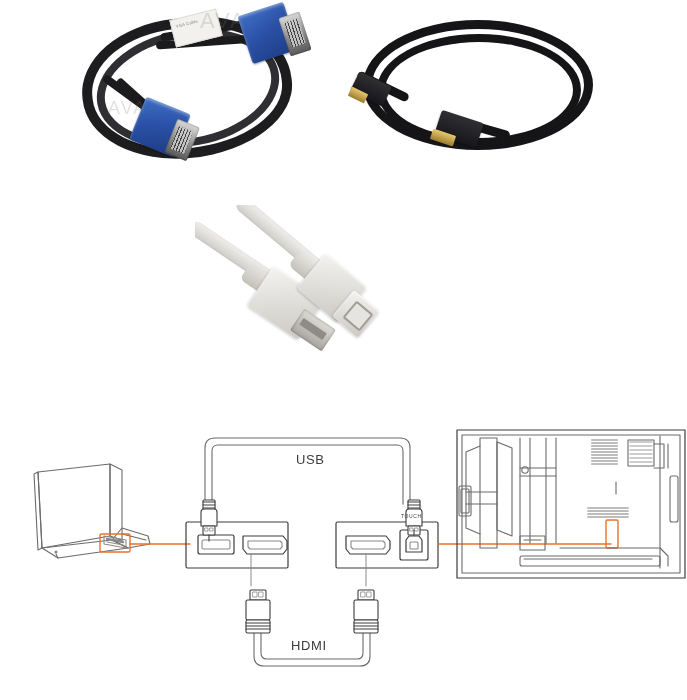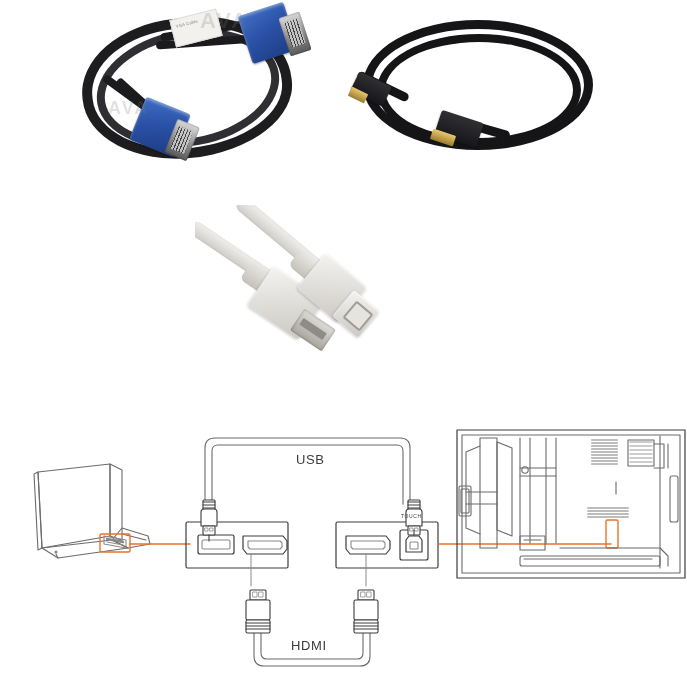--- a/index.html
+++ b/index.html
@@ -21,21 +21,21 @@
   .vga-shell{background:linear-gradient(160deg,#3f6fc4 0%,#2b52a8 45%,#1d3c83 100%);
     box-shadow:inset 0 2px 3px rgba(255,255,255,.35), 0 1px 2px rgba(0,0,0,.35);}
   .vga-metal{background:linear-gradient(180deg,#d8d8d8,#8d8d8d 55%,#5a5a5a);
     border-radius:2px;box-shadow:inset 0 0 2px rgba(0,0,0,.5);}
   .vga-pins{position:absolute;background:repeating-linear-gradient(90deg,#3a3a3a 0 1px,#c9c9c9 1px 3px);
     opacity:.9;border-radius:1px;}
   .vga-label{position:absolute;background:#f2f1ee;border:1px solid #dedcd7;
     transform:rotate(-14deg);box-shadow:0 1px 1px rgba(0,0,0,.12);}
   .vga-label i{display:block;font-style:normal;font-size:4px;color:#7d7d7d;
     margin:4px 0 0 4px;letter-spacing:.3px;}
-  .wm{position:absolute;font-size:22px;font-weight:bold;color:rgba(120,120,120,.22);
+  .wm{position:absolute;font-size:22px;font-weight:normal;color:rgba(120,120,120,.22);
     letter-spacing:2px;pointer-events:none;}
 
   
   .hdmi-wrap{left:345px;top:4px;width:300px;height:182px;}
   .hdmi-coil{position:absolute;border:9px solid #151517;border-radius:50%;}
   .hdmi-plug{position:absolute;background:linear-gradient(180deg,#303033,#16161a);
     border-radius:3px;box-shadow:0 1px 2px rgba(0,0,0,.4);}
   .hdmi-gold{position:absolute;background:linear-gradient(180deg,#e9c870,#9c7d2c);
     border-radius:1px;}
 

